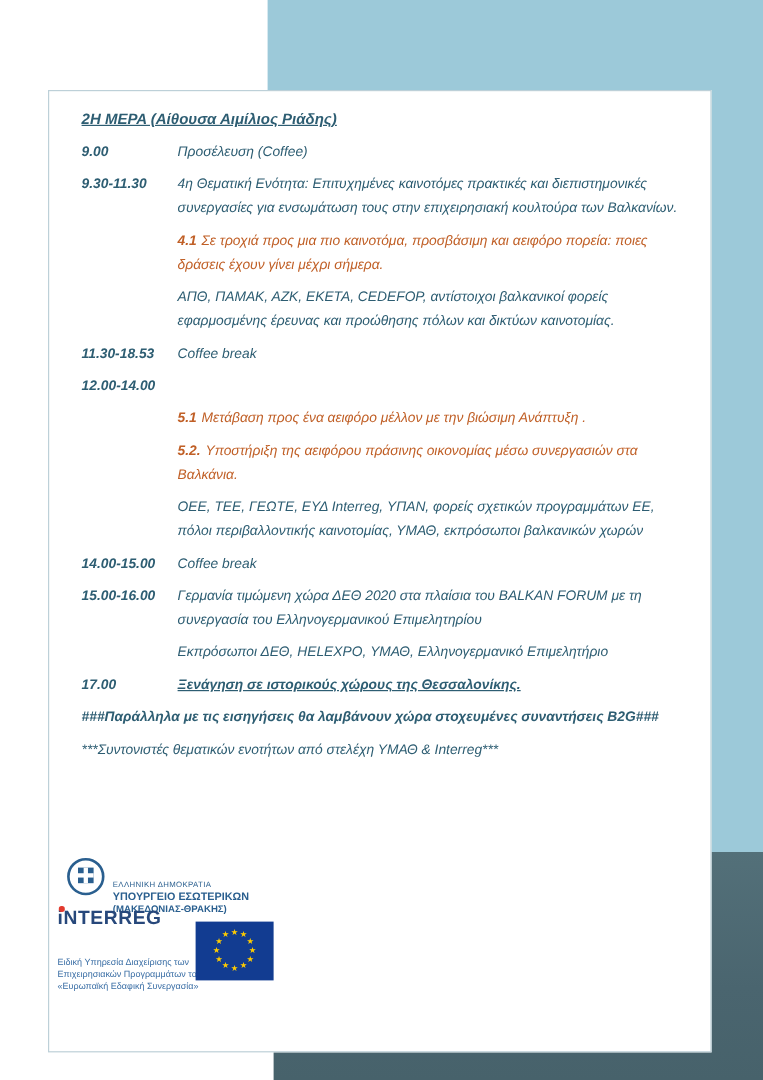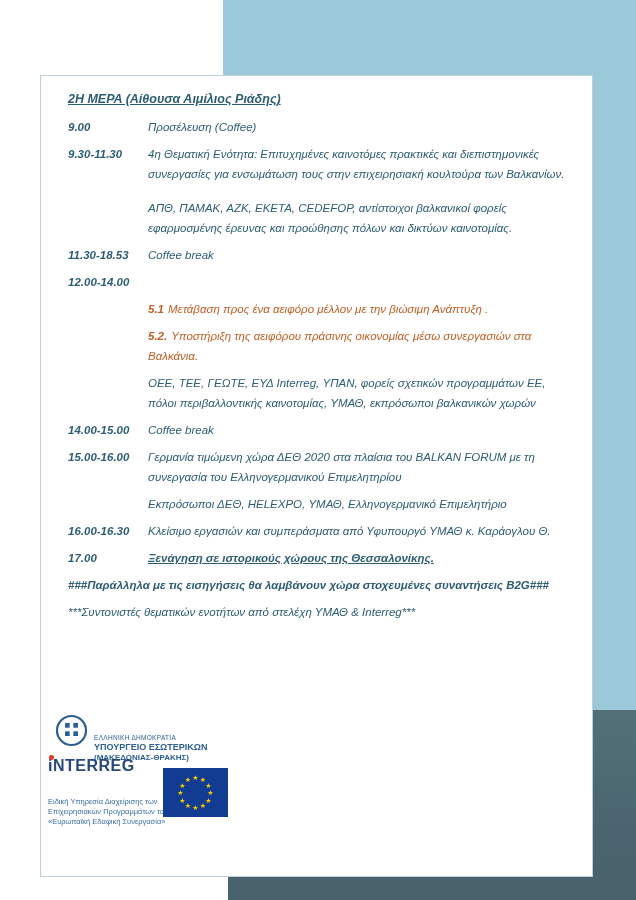--- a/index.html
+++ b/index.html
@@ -88,20 +88,23 @@
     <span class="desc">Προσέλευση  (Coffee)</span>
   </div>
 
   <div class="row">
     <span class="time">9.30-11.30</span>
     <span class="desc">4η Θεματική Ενότητα: Επιτυχημένες καινοτόμες πρακτικές και διεπιστημονικές συνεργασίες για  ενσωμάτωση  τους στην επιχειρησιακή κουλτούρα των Βαλκανίων.</span>
   </div>
 
   <div class="row">
     <span class="time"></span>
+    <span class="desc orange">
+      <span class="num">4.1</span><span>Σε τροχιά προς μια πιο καινοτόμα, προσβάσιμη και αειφόρο πορεία: ποιες δράσεις έχουν γίνει μέχρι σήμερα.</span>
+    </span>
   </div>
 
 
   <div class="row">
     <span class="time"></span>
     <span class="desc">ΑΠΘ, ΠΑΜΑΚ, ΑΖΚ, ΕΚΕΤΑ, CEDEFOP, αντίστοιχοι βαλκανικοί φορείς εφαρμοσμένης έρευνας και προώθησης πόλων και δικτύων καινοτομίας.</span>
   </div>
 
   <div class="row">
     <span class="time">11.30-18.53</span>
@@ -139,24 +142,20 @@
   <div class="row">
     <span class="time">15.00-16.00</span>
     <span class="desc">Γερμανία τιμώμενη χώρα ΔΕΘ 2020 στα πλαίσια του BALKAN FORUM με τη συνεργασία του Ελληνογερμανικού Επιμελητηρίου</span>
   </div>
 
   <div class="row">
     <span class="time"></span>
     <span class="desc">Εκπρόσωποι ΔΕΘ, HELEXPO, ΥΜΑΘ, Ελληνογερμανικό Επιμελητήριο</span>
   </div>
 
-  <div class="row">
-    <span class="time">16.00-16.30</span>
-    <span class="desc">Κλείσιμο εργασιών και συμπεράσματα από Υφυπουργό ΥΜΑΘ κ. Καράογλου Θ.</span>
-  </div>
 
   <div class="row">
     <span class="time">17.00</span>
     <span class="desc bold-underline">Ξενάγηση σε ιστορικούς χώρους της Θεσσαλονίκης.</span>
   </div>
 
   <p class="note bold">###Παράλληλα με τις εισηγήσεις θα λαμβάνουν χώρα στοχευμένες συναντήσεις B2G###</p>
   <p class="note">***Συντονιστές θεματικών ενοτήτων από στελέχη ΥΜΑΘ &amp; Interreg***</p>
 </div>
 

